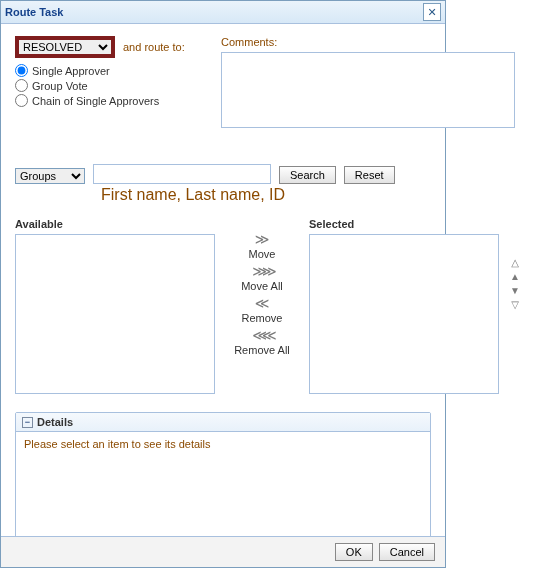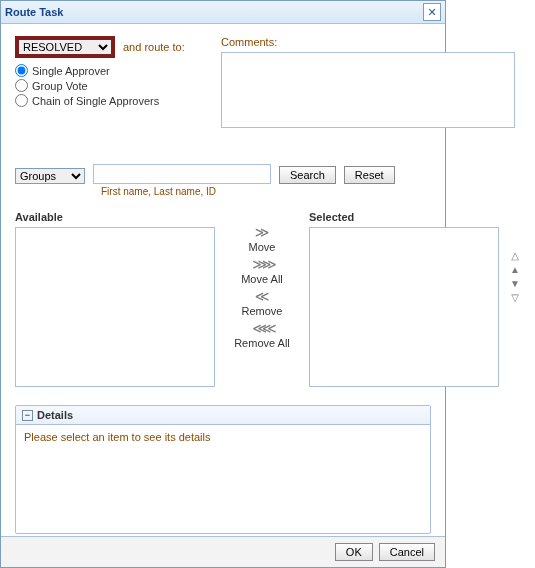--- a/index.html
+++ b/index.html
@@ -16,21 +16,21 @@
   .radio-list{margin-top:2px}
   .radio-list label{display:flex;align-items:center;gap:4px;margin-bottom:2px;color:#333}
   input[type=radio]{margin:0}
   .comments-col{flex:1}
   .comments-col .lbl{color:#8b4a00;margin-bottom:4px;display:block}
   textarea.comments{width:294px;height:76px;border:1px solid #a8c0de;resize:none;font-family:inherit;font-size:11px;box-sizing:border-box}
   .search-row{margin-top:34px;display:flex;align-items:flex-end;gap:8px}
   select.scope{font-size:11px;width:70px;border:1px solid #7b9ebd}
   input.search-field{width:170px;border:1px solid #a8c0de;height:18px;font-size:11px;padding:0 3px}
   .btn{border:1px solid #888;background:linear-gradient(#fefefe,#e3e3e3);padding:2px 10px;font-size:11px;cursor:pointer;border-radius:0}
-  .hint{color:#8b4a00;font-size:10px;margin-left:86px;margin-top:2px}
+  .hint{color:#8b4a00;font-size:16px;margin-left:86px;margin-top:2px}
   .lists-row{display:flex;margin-top:14px;gap:8px;align-items:flex-start}
   .list-col{flex:0 0 200px}
   .list-col.right{flex:0 0 190px}
   .list-label{font-weight:bold;color:#333;margin-bottom:4px}
   .listbox{border:1px solid #a8c0de;background:#fff;height:158px}
   .mid-col{flex:0 0 78px;display:flex;flex-direction:column;align-items:center;gap:4px;padding-top:14px}
   .mid-btn{display:flex;flex-direction:column;align-items:center;gap:2px;cursor:pointer;color:#333}
   .mid-btn .glyph{color:#7a7a7a;font-size:14px;line-height:1;font-family:'Segoe UI Symbol','Apple Symbols',sans-serif}
   .mid-btn .glyph.dbl{letter-spacing:-5px}
   .reorder-col{flex:0 0 16px;display:flex;flex-direction:column;align-items:center;justify-content:center;gap:4px;padding-top:40px}

